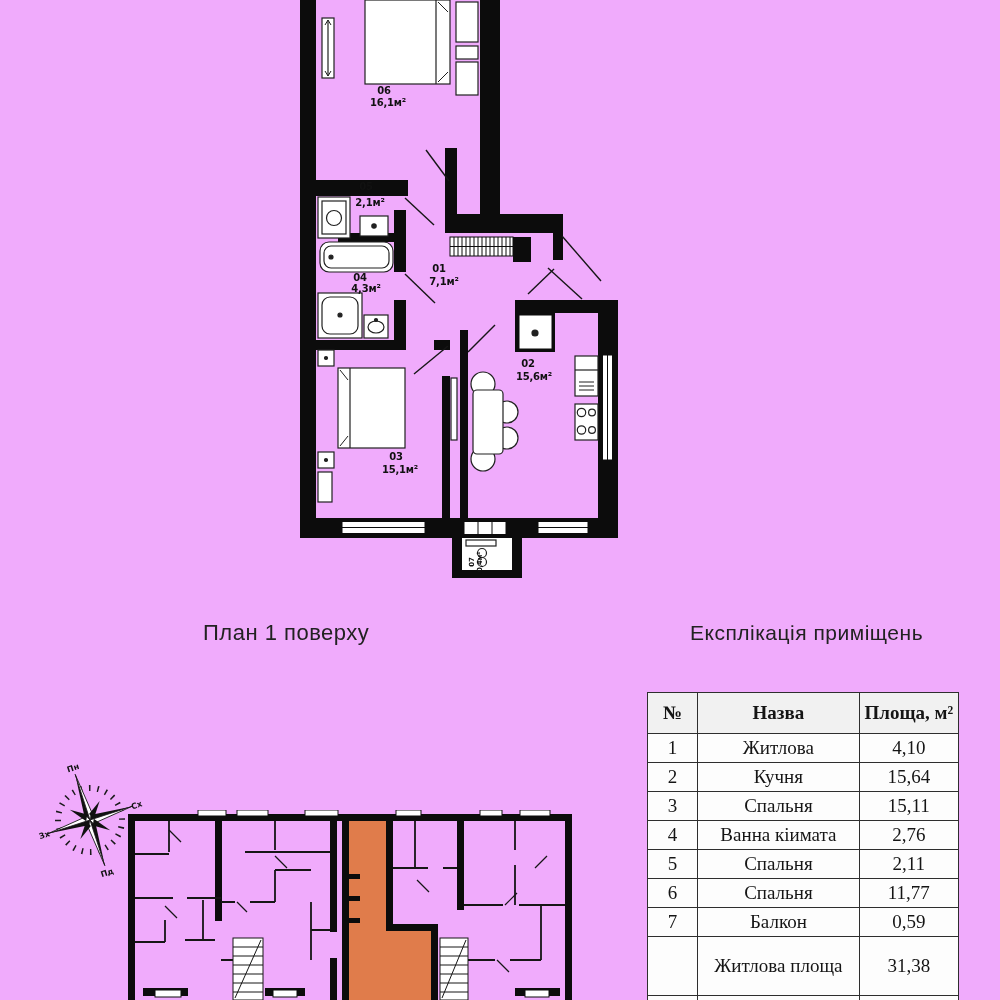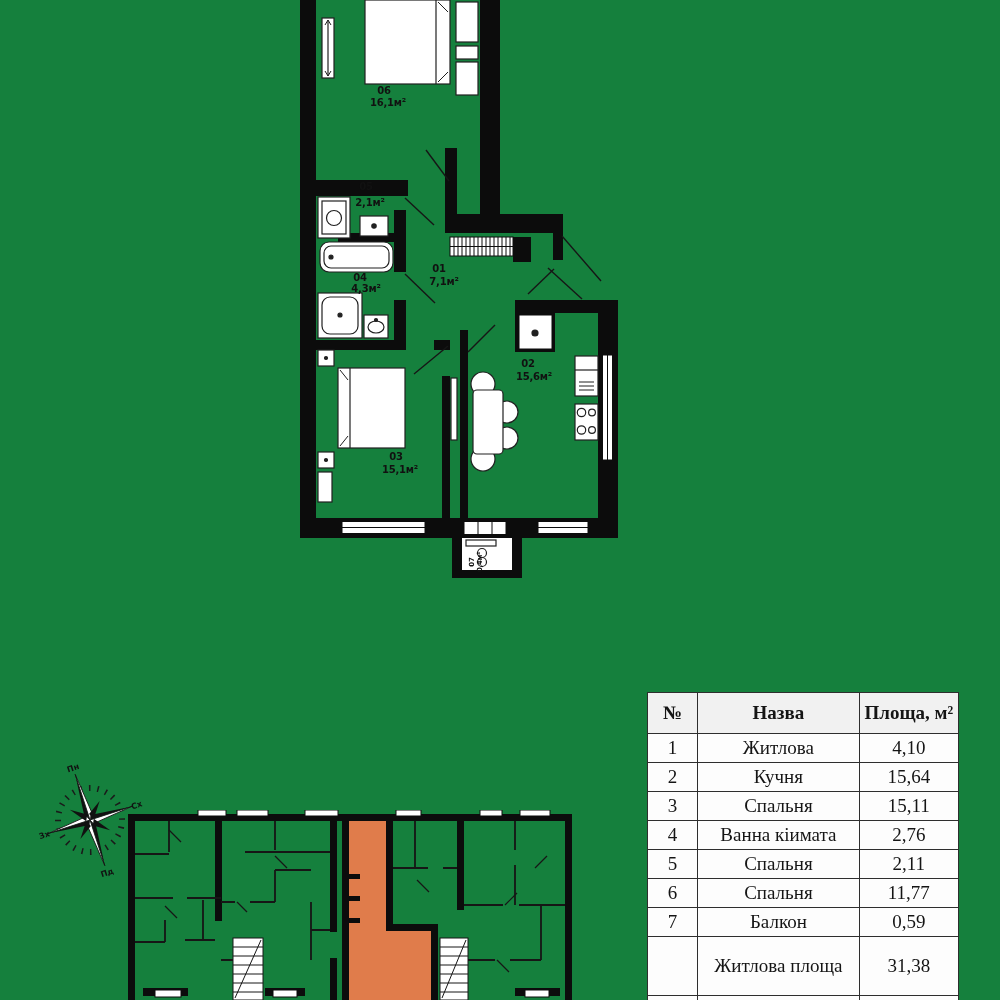--- a/index.html
+++ b/index.html
@@ -1,16 +1,16 @@
 <!DOCTYPE html>
 <html><head>
 <meta charset="utf-8">
 <style>
   html,body{margin:0;padding:0;}
-  .page{position:relative;width:1000px;height:1000px;background:#15803d;overflow:hidden;
+  .page{position:relative;width:1000px;height:1000px;background:#f0abfc;overflow:hidden;
         font-family:"Liberation Sans",sans-serif;color:#1c1c1c;}
   svg{position:absolute;}
   .title{position:absolute;font-size:22px;letter-spacing:.5px;color:#222;white-space:nowrap;}
   .title.right{font-size:21px;}
   
   table.expl{position:absolute;left:647px;top:692px;width:312px;border-collapse:collapse;
              font-family:"Liberation Serif",serif;font-size:19px;color:#151515;
              border:1.5px solid #2e2e2e;table-layout:fixed;background:#fdfdfd;}
   table.expl th,table.expl td{border:1px solid #2e2e2e;text-align:center;vertical-align:middle;
              padding:0 2px;overflow:hidden;}
@@ -184,20 +184,22 @@
       <text class="roomlbl" x="102" y="473">15,1м²</text>
       <text class="roomlbl" x="230" y="367">02</text>
       <text class="roomlbl" x="236" y="380">15,6м²</text>
       <g transform="translate(176,562) rotate(-90)">
         <text class="roomlbl small" x="0" y="0">07</text>
         <text class="roomlbl small" x="0" y="8">0,4м²</text>
       </g>
     </g>
   </svg>
 
+  <div class="title" style="left:203px;top:620px;">План 1  поверху</div>
+  <div class="title right" style="left:690px;top:621px;">Експлікація приміщень</div>
 
   <svg viewBox="0 0 115 125" style="left:33px;top:758px;width:115px;height:125px">
     <g transform="rotate(-18 57 62)">
       <circle cx="57" cy="62" r="32" fill="none" stroke="#1a1a1a" stroke-width="6" stroke-dasharray="1.5 6.9"></circle>
       <g>
         <polygon points="57,14 57,62 52.5,60" fill="#111"></polygon>
         <polygon points="57,14 61.5,60 57,62" fill="#fff" stroke="#111" stroke-width="0.8"></polygon>
         <polygon points="57,110 57,62 61.5,64" fill="#111"></polygon>
         <polygon points="57,110 52.5,64 57,62" fill="#fff" stroke="#111" stroke-width="0.8"></polygon>
         <polygon points="101,62 59,57.5 57,62" fill="#111"></polygon>

